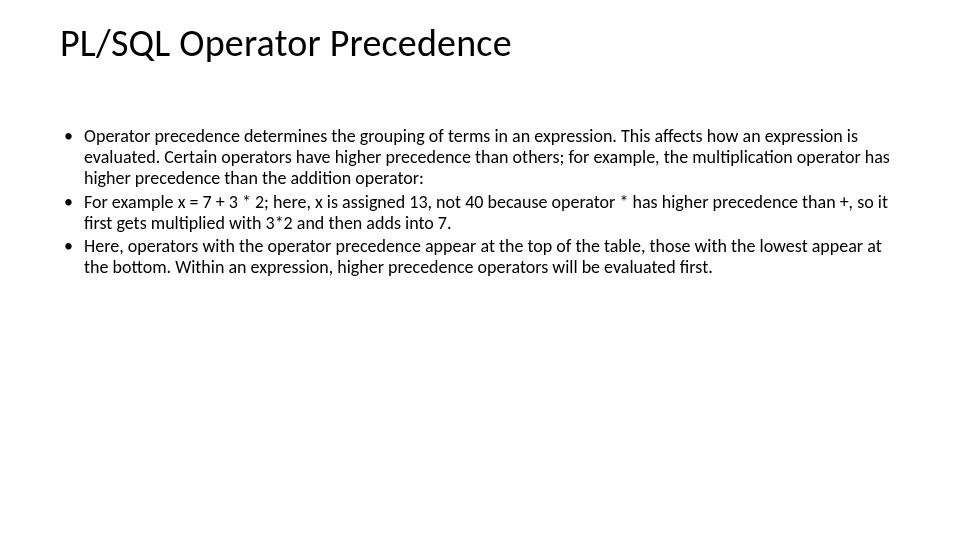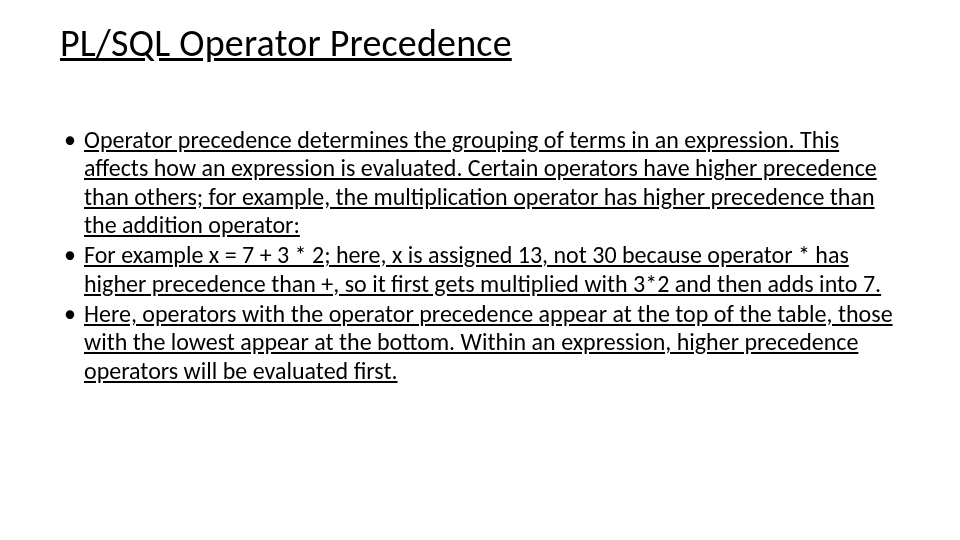--- a/index.html
+++ b/index.html
@@ -10,30 +10,29 @@
     background: #ffffff;
     font-family: "Calibri", "Segoe UI", Arial, sans-serif;
     color: #000;
     overflow: hidden;
   }
   .slide {
     box-sizing: border-box;
     width: 960px;
     height: 540px;
     padding: 20px 60px 40px 60px;
-    text-decoration: underline;
   }
   .title {
     font-size: 38px;
     font-weight: 400;
     margin: 0 0 60px 0;
     letter-spacing: 0.2px;
   }
   .body {
-    font-size: 24px;
+    font-size: 18px;
     line-height: 1.18;
     padding-left: 24px;
   }
   .bullet {
     position: relative;
     margin: 0 0 2px 0;
     padding-left: 0;
   }
   .bullet::before {
     content: "•";
@@ -42,16 +41,16 @@
     top: 0;
   }
 </style>
 </head>
 <body>
 
 <div class="slide">
   <h1 class="title">PL/SQL Operator Precedence</h1>
   <div class="body">
     <p class="bullet">Operator precedence determines the grouping of terms in an expression. This affects how an expression is evaluated. Certain operators have higher precedence than others; for example, the multiplication operator has higher precedence than the addition operator:</p>
-    <p class="bullet">For example x = 7 + 3 * 2; here, x is assigned 13, not 30 because operator * has higher precedence than +, so it first gets multiplied with 3*2 and then adds into 7.</p>
+    <p class="bullet">For example x = 7 + 3 * 2; here, x is assigned 13, not 40 because operator * has higher precedence than +, so it first gets multiplied with 3*2 and then adds into 7.</p>
     <p class="bullet">Here, operators with the operator precedence appear at the top of the table, those with the lowest appear at the bottom. Within an expression, higher precedence operators will be evaluated first.</p>
   </div>
 </div>
 
 </body></html>

